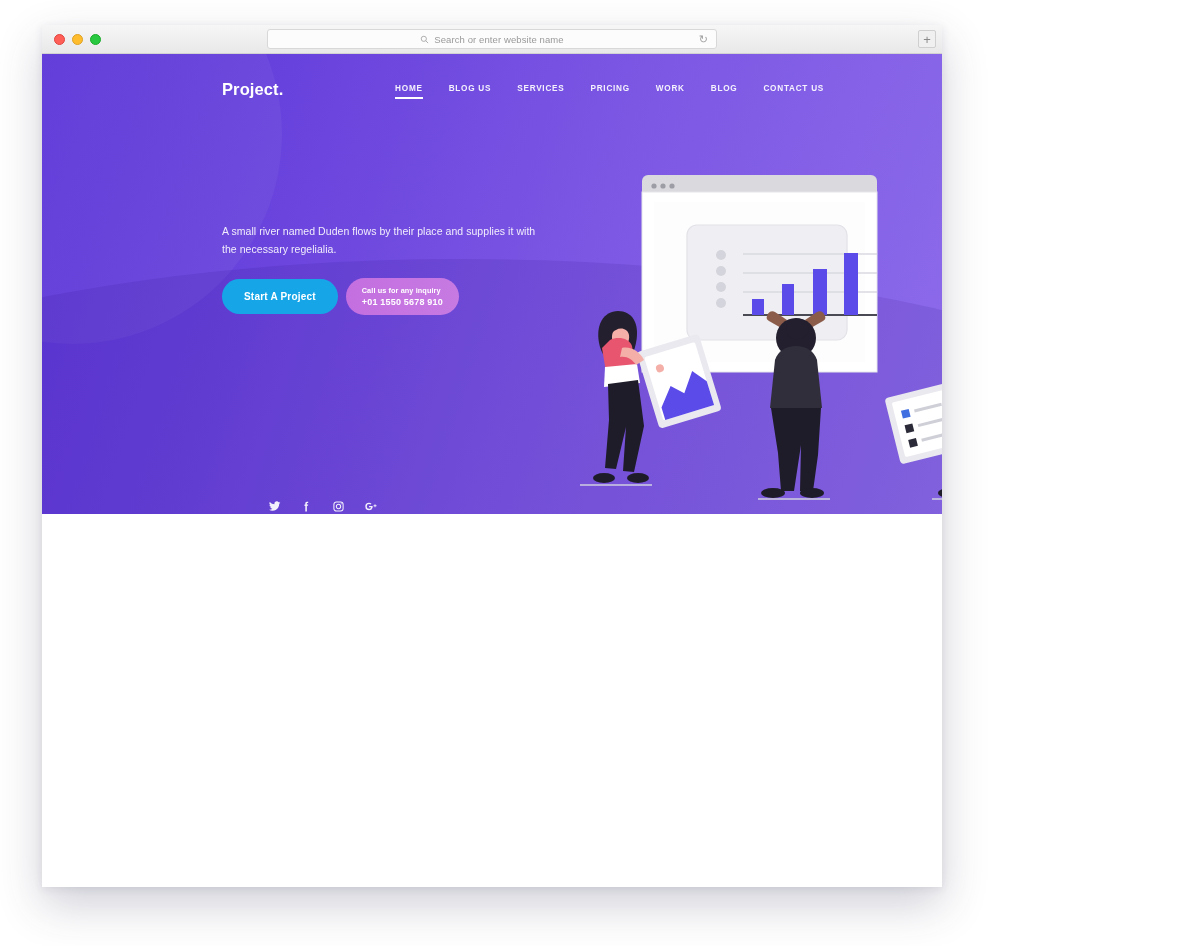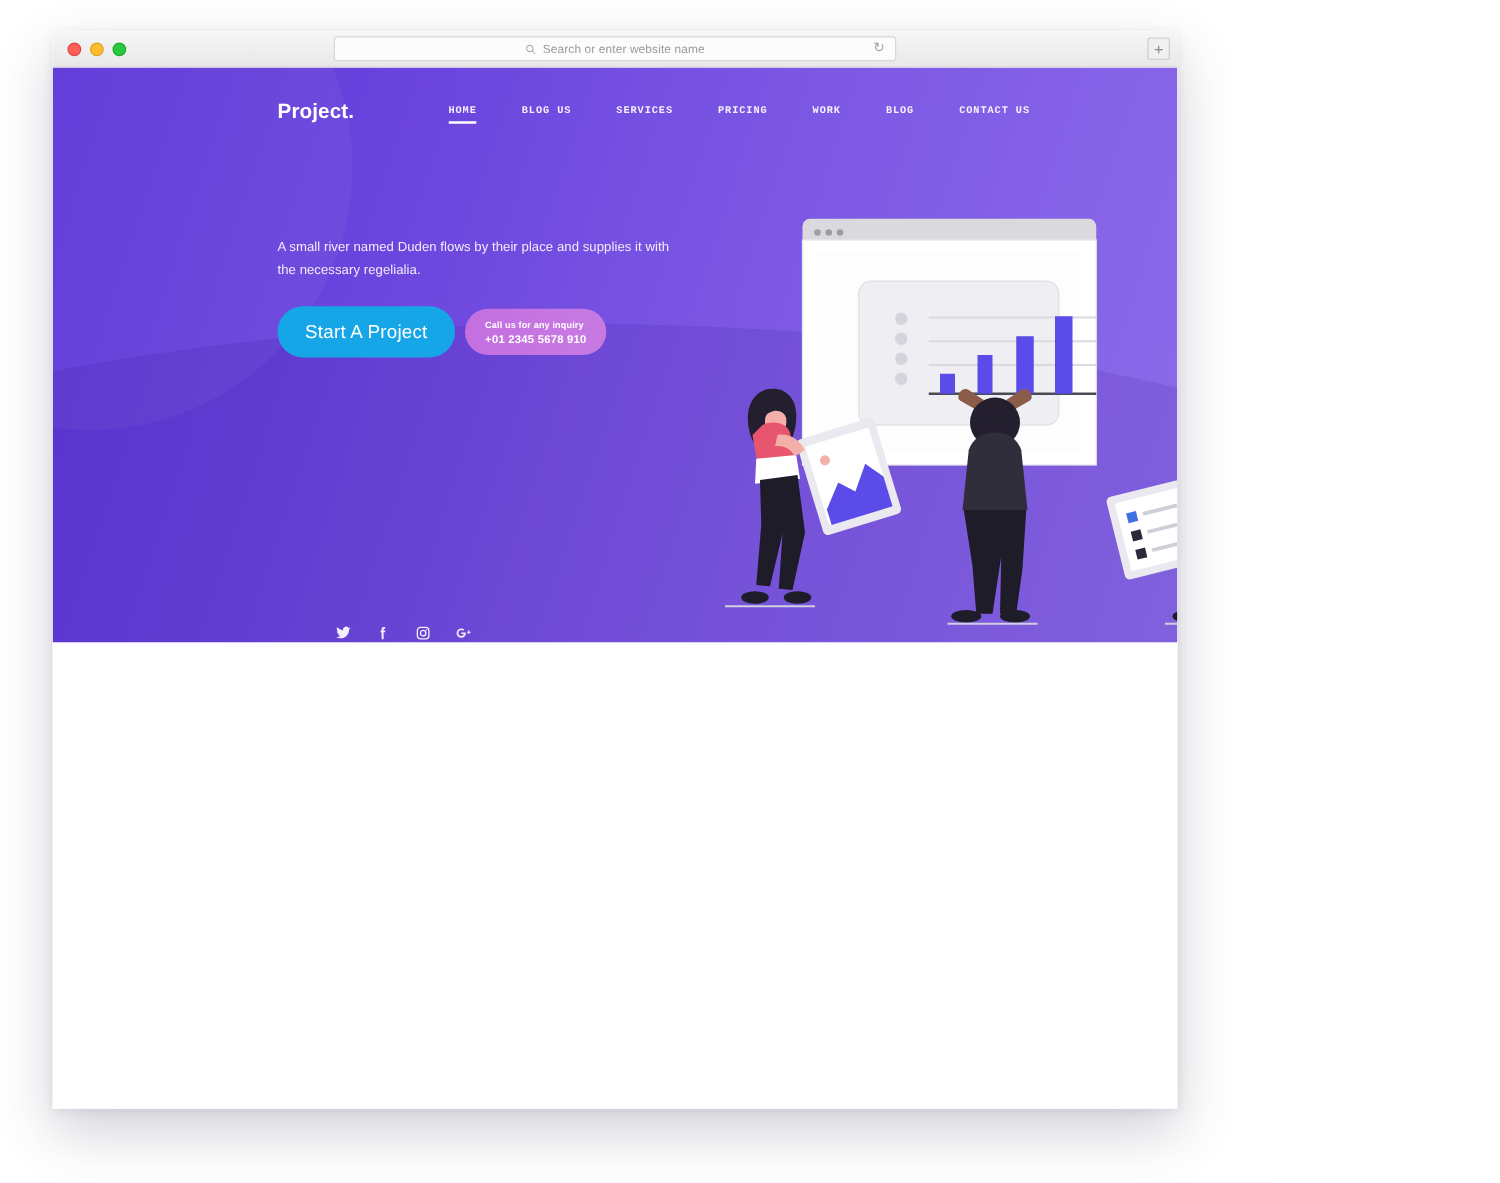--- a/index.html
+++ b/index.html
@@ -70,46 +70,46 @@
   .navbar {
     position: absolute; left: 0; top: 0; width: 100%; height: 66px;
     display: flex; align-items: center; z-index: 5;
   }
   .logo {
     position: absolute; left: 180px; top: 26px;
     color: #fff; font-size: 16.5px; font-weight: bold; letter-spacing: .1px;
   }
   .nav {
     position: absolute; right: 118px; top: 30px;
-    display: flex; align-items: flex-end; gap: 36px; font-family: Liberation Mono, monospace;
+    display: flex; align-items: flex-end; gap: 26px;
   }
   .nav-item {
     color: rgba(255,255,255,.92); font-size: 8.2px; font-weight: bold;
     letter-spacing: .75px; text-decoration: none; white-space: nowrap;
     position: relative; padding-bottom: 6px;
   }
   .nav-item.active::after {
     content: ""; position: absolute; left: 0; bottom: 0;
     width: 100%; height: 1.6px; background: #fff;
   }
 
   .hero-copy { position: absolute; left: 180px; top: 135px; width: 330px; z-index: 5; }
   .hero-title {
     color: #fff; font-size: 38px; line-height: 1.08; font-weight: bold;
     letter-spacing: -.6px;
   }
   .hero-sub {
-    margin-top: 0; color: rgba(255,255,255,.90);
+    margin-top: 33px; color: rgba(255,255,255,.90);
     font-size: 10.5px; line-height: 1.72; letter-spacing: .05px;
   }
   .hero-btns { margin-top: 20px; display: flex; align-items: center; gap: 8px; }
   .btn-primary {
     background: #16a6e8; color: #fff; border: none;
     border-radius: 22px; padding: 12px 22px;
-    font-size: 15px; font-weight: normal; letter-spacing: .2px; cursor: pointer;
+    font-size: 10px; font-weight: bold; letter-spacing: .2px; cursor: pointer;
   }
   .btn-call {
     background: linear-gradient(90deg, #c46fe0, #c77ae2);
     color: #fff; border: none; border-radius: 22px;
     padding: 8px 16px; text-align: left; cursor: pointer;
   }
   .btn-call .l1 { font-size: 7.3px; font-weight: bold; letter-spacing: .1px; }
   .btn-call .l2 { font-size: 9px; font-weight: bold; margin-top: 2px; letter-spacing: .2px; }
 
   .socials { position: absolute; left: 226px; top: 446px; display: flex; gap: 19px; z-index: 5; }
@@ -163,21 +163,21 @@
             <a class="nav-item" href="#">CONTACT US</a>
           </div>
         </nav>
 
         <div class="hero-copy">
           <p class="hero-sub">A small river named Duden flows by their place and supplies it with the necessary regelialia.</p>
           <div class="hero-btns">
             <button class="btn-primary">Start A Project</button>
             <button class="btn-call">
               <div class="l1">Call us for any inquiry</div>
-              <div class="l2">+01 2345 5678 910</div>
+              <div class="l2">+01 1550 5678 910</div>
             </button>
           </div>
         </div>
 
         <div class="socials">
           <a class="soc" href="#">
             <svg width="13" height="13" viewBox="0 0 24 24" fill="#fff">
                 <path d="M23 4.9a8.6 8.6 0 0 1-2.5.7 4.3 4.3 0 0 0 1.9-2.4 8.6 8.6 0 0 1-2.7 1A4.3 4.3 0 0 0 12.1 8a12.2 12.2 0 0 1-8.8-4.5 4.3 4.3 0 0 0 1.3 5.7 4.2 4.2 0 0 1-2-.5 4.3 4.3 0 0 0 3.4 4.2 4.3 4.3 0 0 1-1.9.1 4.3 4.3 0 0 0 4 3 8.6 8.6 0 0 1-6.3 1.8 12.2 12.2 0 0 0 6.6 1.9c7.9 0 12.3-6.6 12.3-12.3v-.6A8.7 8.7 0 0 0 23 4.9z"></path>
               </svg>
           </a>

